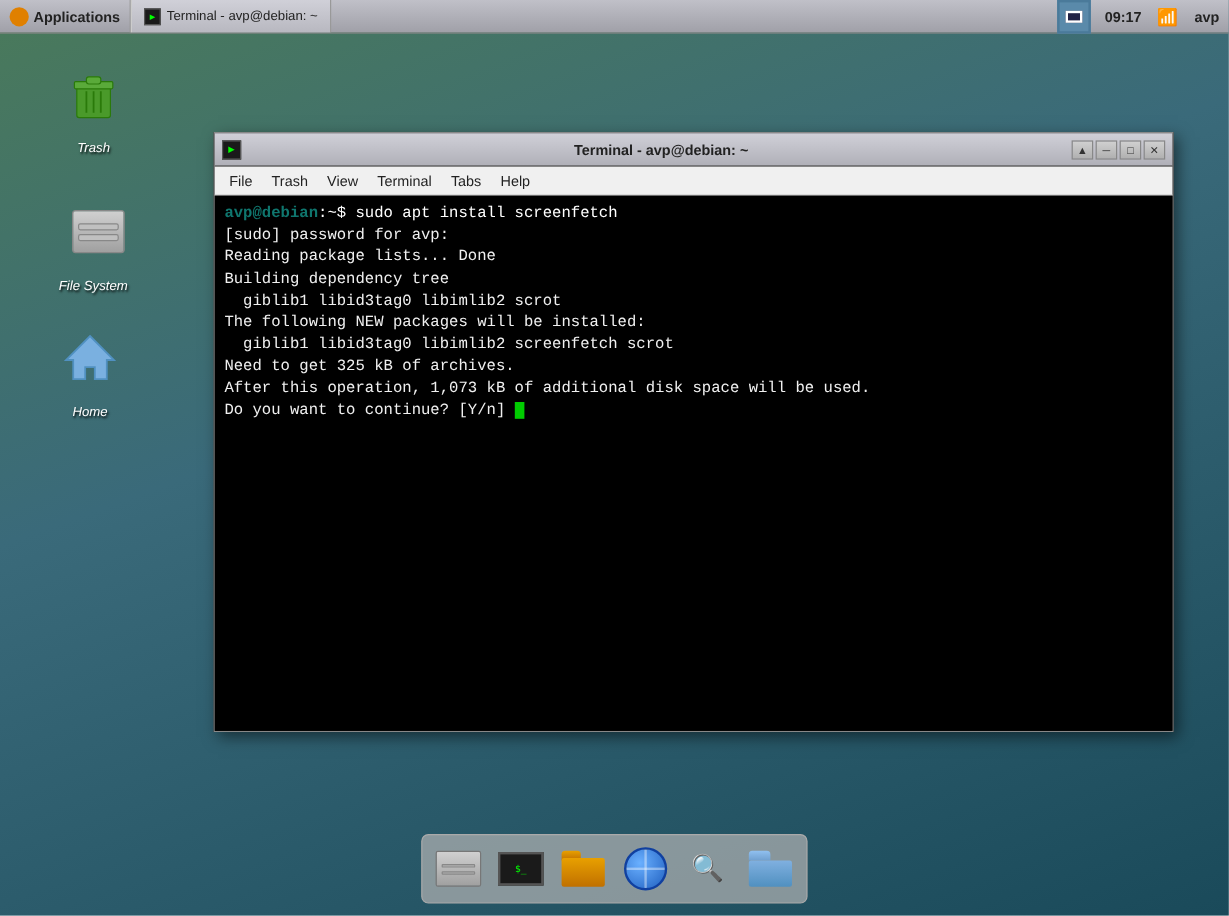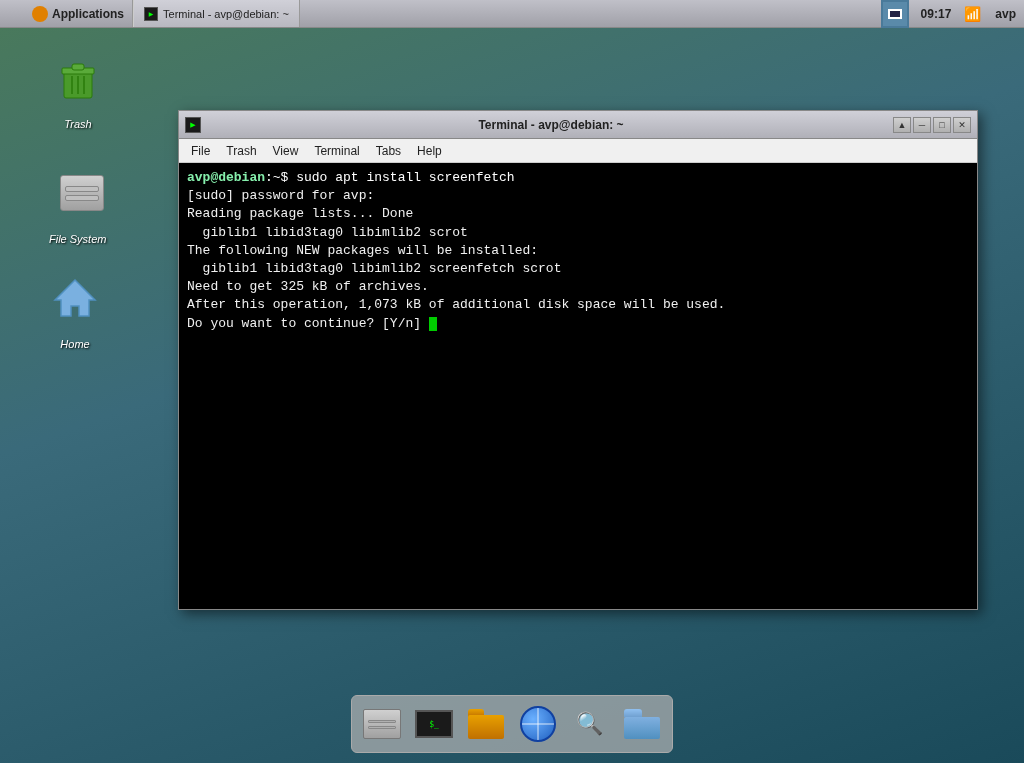--- a/index.html
+++ b/index.html
@@ -26,21 +26,20 @@
     .taskbar-top .apps-menu {
       display: flex;
       align-items: center;
       padding: 0 8px;
       height: 100%;
       cursor: pointer;
       font-size: 12px;
       font-weight: bold;
       color: #222;
       border-right: 1px solid #999;
-      margin-left: 24px;
     }
     .apps-menu-icon {
       width: 16px;
       height: 16px;
       margin-right: 4px;
       background: #e08000;
       border-radius: 50%;
       display: inline-block;
       position: relative;
     }
@@ -265,21 +264,21 @@
       font-family: 'Courier New', monospace;
       font-size: 13px;
       color: #f0f0f0;
       overflow: hidden;
     }
     .term-line {
       line-height: 1.4;
       white-space: pre;
     }
     .term-prompt {
-      color: #86efac;
+      color: #0f766e;
       font-weight: bold;
     }
     .term-cmd {
       color: white;
     }
     .term-cursor {
       display: inline-block;
       width: 8px;
       height: 14px;
       background: #00cc00;
@@ -516,20 +515,21 @@
     <span class="menu-item">View</span>
     <span class="menu-item">Terminal</span>
     <span class="menu-item">Tabs</span>
     <span class="menu-item">Help</span>
   </div>
 
   <div class="terminal-content">
     <div class="term-line"><span class="term-prompt">avp@debian</span><span class="term-cmd">:~$ sudo apt install screenfetch</span></div>
     <div class="term-line">[sudo] password for avp:</div>
     <div class="term-line">Reading package lists... Done</div>
+    <div class="term-line">Building dependency tree</div>
     <div class="term-line">  giblib1 libid3tag0 libimlib2 scrot</div>
     <div class="term-line">The following NEW packages will be installed:</div>
     <div class="term-line">  giblib1 libid3tag0 libimlib2 screenfetch scrot</div>
     <div class="term-line">Need to get 325 kB of archives.</div>
     <div class="term-line">After this operation, 1,073 kB of additional disk space will be used.</div>
     <div class="term-line">Do you want to continue? [Y/n] <span class="term-cursor"></span></div>
   </div>
 </div>
 
 <div class="dock">

